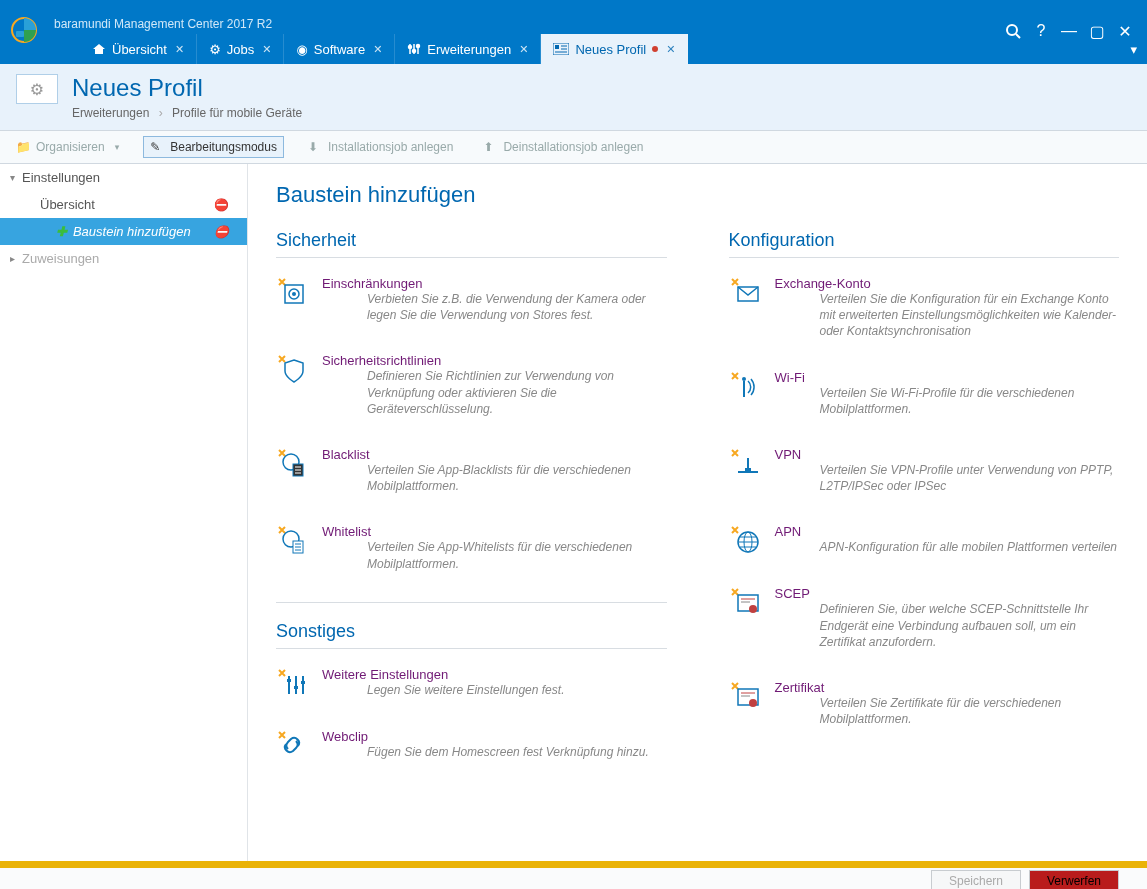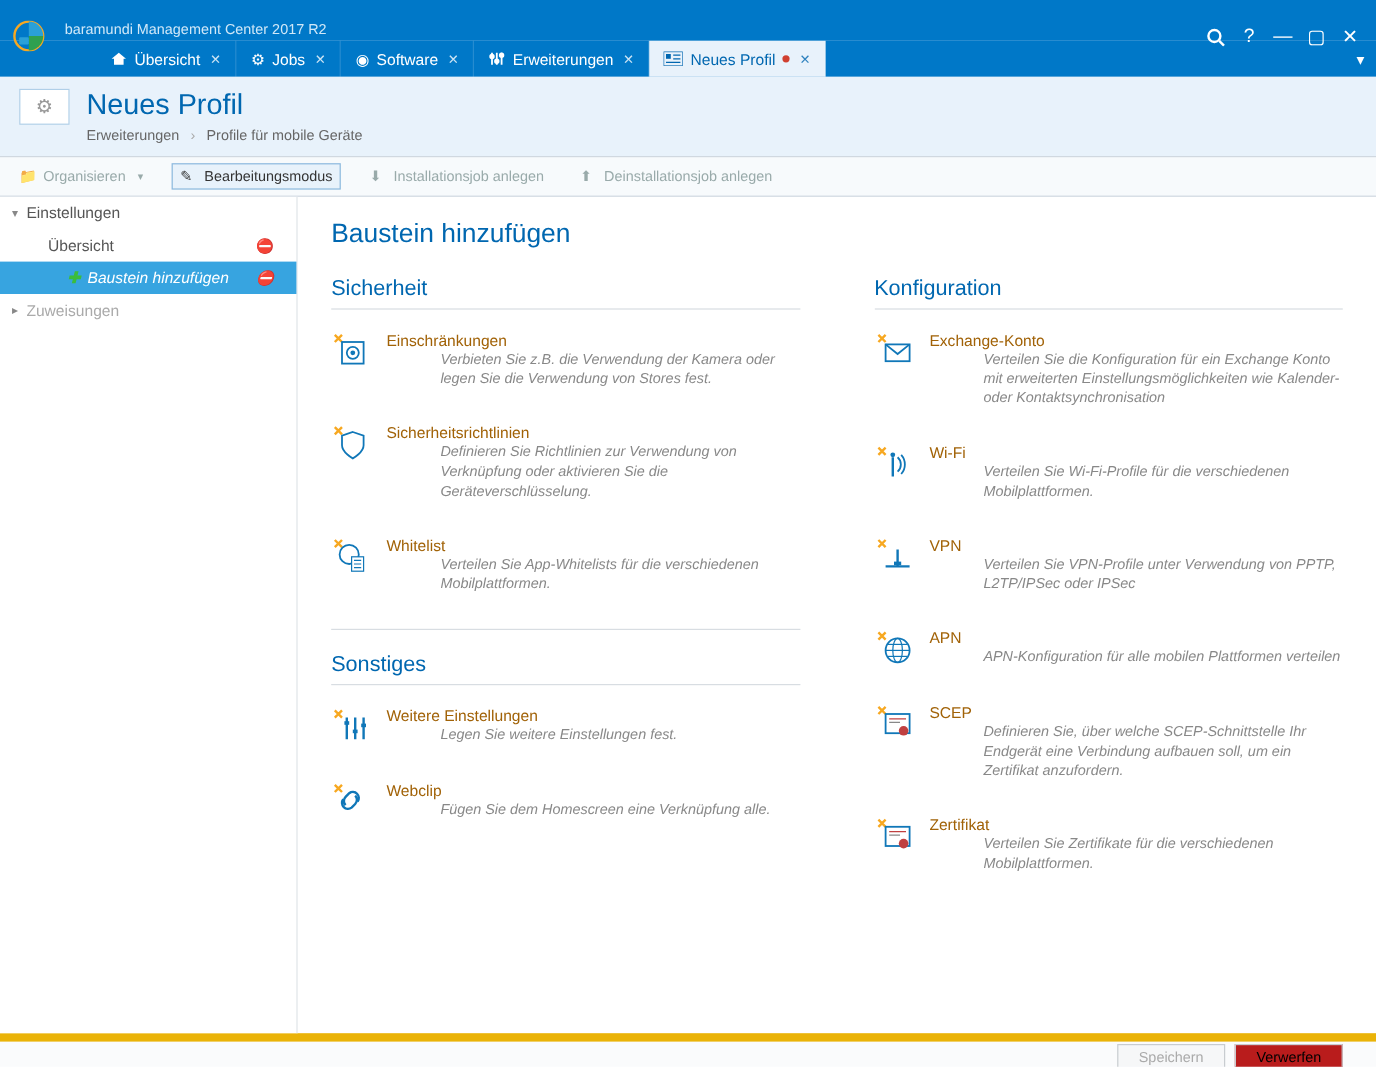--- a/index.html
+++ b/index.html
@@ -54,21 +54,21 @@
 .tree-item .plus { color: #3bbd3b; font-weight: bold; margin-right: 6px; }
 .tree-item.disabled { color: #aaa; }
 
 
 .content h2 { color: #0067b0; font-size: 22px; font-weight: 400; margin-bottom: 22px; }
 .cols { display: flex; gap: 62px; }
 .col { flex: 1; }
 .col h3 { color: #0067b0; font-size: 18px; font-weight: 400; padding-bottom: 6px; border-bottom: 1px solid #d8dde2; margin-bottom: 18px; }
 .module { display: flex; gap: 14px; margin-bottom: 30px; cursor: pointer; }
 .module .micon { width: 32px; height: 32px; flex-shrink: 0; display: flex; align-items: center; justify-content: center; }
-.module .mtxt .mtitle { font-size: 13px; color: #a16207; }
+.module .mtxt .mtitle { font-size: 13px; color: #701a75; }
 .module .mtxt .mdesc { font-size: 12px; color: #888; font-style: italic; line-height: 1.35; margin-left: 45px; }
 .hr { border: none; border-top: 1px solid #d8dde2; margin: 10px 0 18px; }
 
 
 .footer { height: 32px; border-top: 7px solid #eab308; display: flex; align-items: center; justify-content: flex-end; padding: 0 28px; gap: 8px; background: #fafbfc; }
 .footer .fbtn { min-width: 90px; height: 22px; border: 1px solid #c8ccd0; background: #b91c1c; font-size: 12px; display: flex; align-items: center; justify-content: center; cursor: pointer; }
 .footer .fbtn.disabled { color: #aaa; background: #f6f7f8; cursor: default; }
 
 svg { display: block; }
 </style>
@@ -228,20 +228,36 @@
                 <path d="M2 2 L8 8 M8 2 L2 8" stroke="#f7a821" stroke-width="2"></path>
                 <path d="M17 6 L26 9 L26 17 C26 23 17 28 17 28 C17 28 8 23 8 17 L8 9 Z" fill="none" stroke="#1077b8" stroke-width="1.5"></path>
               </svg>
             </div>
           <div class="mtxt">
               <div class="mtitle">Sicherheitsrichtlinien</div>
               <div class="mdesc">Definieren Sie Richtlinien zur Verwendung von Verknüpfung oder aktivieren Sie die Geräteverschlüsselung.</div>
             </div>
         </div>
 
+        <div class="module">
+          <div class="micon">
+              <svg width="30" height="30">
+                <path d="M2 2 L8 8 M8 2 L2 8" stroke="#f7a821" stroke-width="2"></path>
+                <circle cx="14" cy="14" r="8" fill="none" stroke="#1077b8" stroke-width="1.5"></circle>
+                <rect x="16" y="16" width="10" height="12" fill="#333" stroke="#1077b8"></rect>
+                <line x1="18" y1="19" x2="24" y2="19" stroke="#fff"></line>
+                <line x1="18" y1="22" x2="24" y2="22" stroke="#fff"></line>
+                <line x1="18" y1="25" x2="24" y2="25" stroke="#fff"></line>
+              </svg>
+            </div>
+          <div class="mtxt">
+              <div class="mtitle">Blacklist</div>
+              <div class="mdesc">Verteilen Sie App-Blacklists für die verschiedenen Mobilplattformen.</div>
+            </div>
+        </div>
 
         <div class="module">
           <div class="micon">
               <svg width="30" height="30">
                 <path d="M2 2 L8 8 M8 2 L2 8" stroke="#f7a821" stroke-width="2"></path>
                 <circle cx="14" cy="14" r="8" fill="none" stroke="#1077b8" stroke-width="1.5"></circle>
                 <rect x="16" y="16" width="10" height="12" fill="#fff" stroke="#1077b8"></rect>
                 <line x1="18" y1="19" x2="24" y2="19" stroke="#1077b8"></line>
                 <line x1="18" y1="22" x2="24" y2="22" stroke="#1077b8"></line>
                 <line x1="18" y1="25" x2="24" y2="25" stroke="#1077b8"></line>
@@ -276,21 +292,21 @@
 
         <div class="module">
           <div class="micon">
               <svg width="30" height="30">
                 <path d="M2 2 L8 8 M8 2 L2 8" stroke="#f7a821" stroke-width="2"></path>
                 <path d="M11 19 a5 5 0 0 1 0-7 l3-3 a5 5 0 0 1 7 7 M19 11 a5 5 0 0 1 0 7 l-3 3 a5 5 0 0 1 -7-7" fill="none" stroke="#1077b8" stroke-width="2"></path>
               </svg>
             </div>
           <div class="mtxt">
               <div class="mtitle">Webclip</div>
-              <div class="mdesc">Fügen Sie dem Homescreen eine Verknüpfung alle.</div>
+              <div class="mdesc">Fügen Sie dem Homescreen fest Verknüpfung hinzu.</div>
             </div>
         </div>
       </div>
 
       <div class="col">
         <h3>Konfiguration</h3>
 
         <div class="module">
           <div class="micon">
               <svg width="30" height="30">

